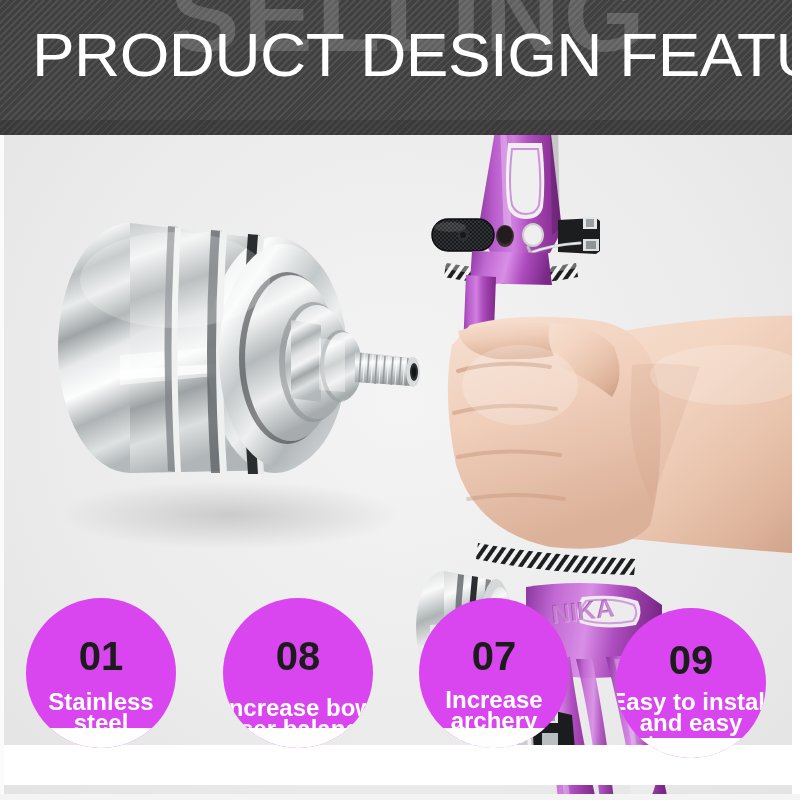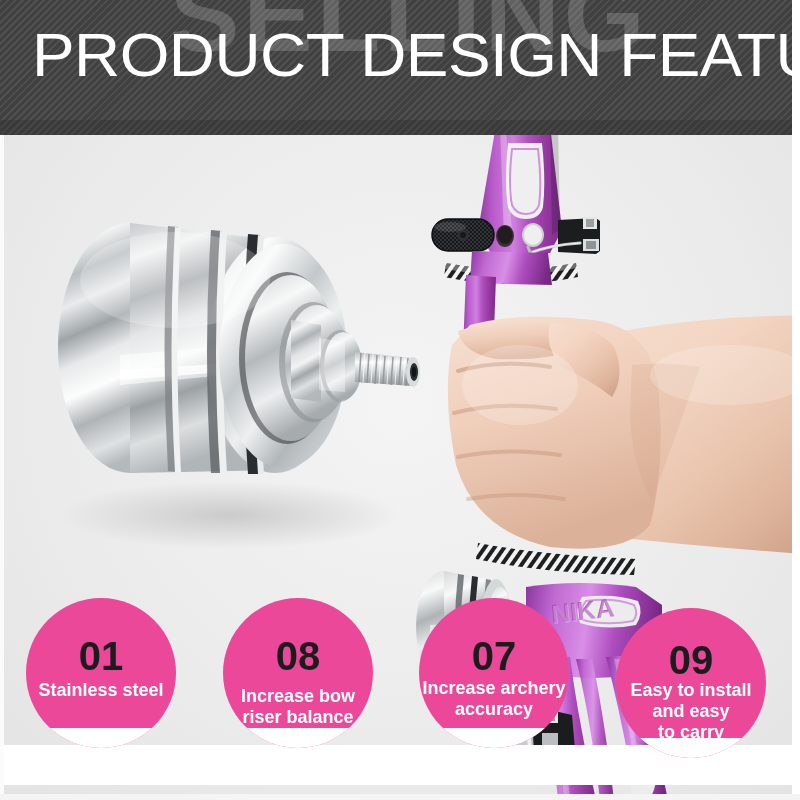--- a/index.html
+++ b/index.html
@@ -73,43 +73,44 @@
   #white-band {
     position:absolute; left:0; top:610px; width:800px; height:40px;
     background:#ffffff;
   }
 
   
   .circle {
     position:absolute;
     width:150px; height:150px;
     border-radius:50%;
-    background:#ec4899;
+    background:#d946ef;
     overflow:hidden;
   }
   .circle-white-foot {
     position:absolute; left:0; bottom:0; width:100%; height:20px;
     background:#ffffff;
   }
   .circle-num {
     position:absolute; left:0; width:100%;
     text-align:center;
     color:#1c1c1c;
     font-weight:bold;
     font-size:40px; line-height:40px;
     letter-spacing:0px;
   }
   .circle-label {
     position:absolute; left:-8px; width:166px;
     text-align:center;
     color:#ffffff;
     font-weight:bold;
-    font-size:18px; line-height:21px;
+    font-size:24px; line-height:21px;
     font-family:"Liberation Sans Narrow","Liberation Sans", sans-serif;
     white-space:pre-line;
+    margin-top:11px;
   }
   #c1 { left:26px;  top:598px; }
   #c2 { left:223px; top:598px; }
   #c3 { left:419px; top:598px; }
   #c4 { left:616px; top:608px; }
 
   #c1 .circle-num { top:38px; }
   #c2 .circle-num { top:38px; }
   #c3 .circle-num { top:38px; }
   #c4 .circle-num { top:32px; }

